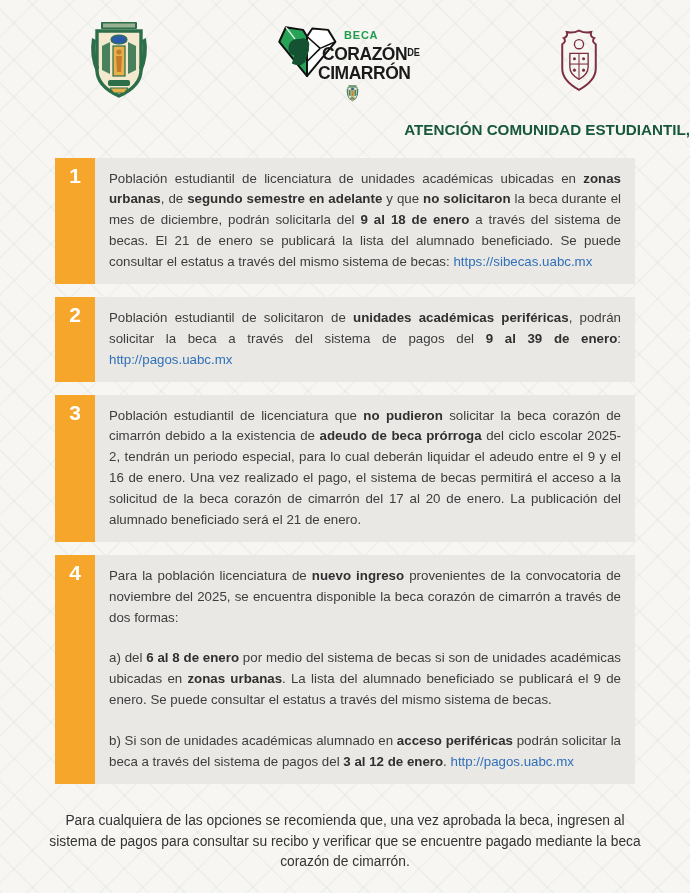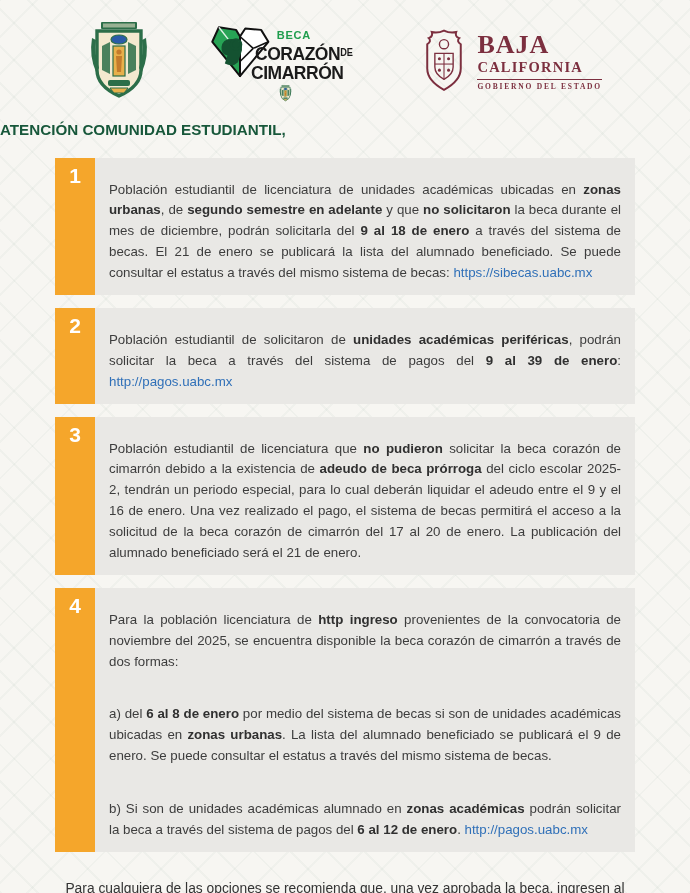--- a/index.html
+++ b/index.html
@@ -27,32 +27,32 @@
     color:#1A1A1A;letter-spacing:-0.5px;transform:scaleX(.92);transform-origin:left;}
   .logo-beca .mini-shield{position:absolute;left:72px;top:68px;}
   .logo-bc{display:flex;align-items:center;gap:10px;}
   .logo-bc .crest svg{display:block;}
   .bc-text{font-family:"Liberation Serif","DejaVu Serif",serif;color:#7C2F3F;line-height:1;}
   .bc-text .l1{font-size:26px;font-weight:bold;letter-spacing:1px;}
   .bc-text .l2{font-size:14.5px;font-weight:bold;letter-spacing:1.2px;margin-top:2px;}
   .bc-text .rule{height:1px;background:#7C2F3F;margin:4px 0 3px 0;}
   .bc-text .l3{font-size:7.5px;font-weight:bold;letter-spacing:1.8px;}
   
-  .title{text-align:left;margin-top:22px;line-height:1.55;font-weight:bold;font-size:15.2px;}
+  .title{text-align:right;margin-top:22px;line-height:1.55;font-weight:bold;font-size:15.2px;}
   .title .g{color:#17573A;display:block;}
   .title .o{color:#F2A52F;display:block;}
   
   .sections{width:580px;margin:16px auto 0 auto;}
   .section{display:flex;margin-bottom:13px;}
   .numbar{width:40px;background:#F5A62B;flex-shrink:0;display:flex;justify-content:center;
     align-items:flex-start;padding-top:7px;box-sizing:border-box;}
   .num{color:#FFFFFF;font-size:21px;font-weight:bold;line-height:1;}
-  .box{background:#E9E8E5;flex:1;padding:22px 14px 11px 14px;box-sizing:border-box;}
+  .box{background:#E9E8E5;flex:1;padding:11px 14px 11px 14px;box-sizing:border-box;}
   .para{margin:0;font-size:13.3px;line-height:1.57;color:#3D3D3D;text-align:justify;}
-  .para + .para{margin-top:32px;}
+  .para + .para{margin-top:20px;}
   .para .b{font-weight:bold;color:#303030;}
   a.link{color:#3070B8;text-decoration:none;}
   
   .note{width:608px;margin:14px auto 0 auto;text-align:center;font-size:13.8px;
     line-height:1.5;color:#333333;}
 </style>
 </head>
 <body>
 
 <div class="page">
@@ -112,26 +112,20 @@
           <circle cx="30" cy="20" r="6" fill="none" stroke="#7C2F3F" stroke-width="1.8"></circle>
           <path d="M18 32 L42 32 L42 50 Q42 60 30 66 Q18 60 18 50 Z" fill="none" stroke="#7C2F3F" stroke-width="1.8"></path>
           <line x1="30" y1="32" x2="30" y2="66" stroke="#7C2F3F" stroke-width="1.4"></line>
           <line x1="18" y1="46" x2="42" y2="46" stroke="#7C2F3F" stroke-width="1.4"></line>
           <circle cx="24" cy="39" r="2" fill="#7C2F3F"></circle>
           <circle cx="36" cy="39" r="2" fill="#7C2F3F"></circle>
           <circle cx="24" cy="54" r="2" fill="#7C2F3F"></circle>
           <circle cx="36" cy="54" r="2" fill="#7C2F3F"></circle>
         </svg>
       </span>
-      <span class="bc-text">
-        <span class="l1" style="display:block">BAJA</span>
-        <span class="l2" style="display:block">CALIFORNIA</span>
-        <span class="rule" style="display:block"></span>
-        <span class="l3" style="display:block">GOBIERNO DEL ESTADO</span>
-      </span>
     </div>
   </div>
 
   <div class="title">
     <span class="g">ATENCIÓN COMUNIDAD ESTUDIANTIL,</span>
   </div>
 
   <div class="sections">
 
     <div class="section">
@@ -159,23 +153,23 @@
       <div class="box">
         <p class="para"><span>Población estudiantil de licenciatura que </span><span class="b">no pudieron</span><span> solicitar la beca corazón de cimarrón debido a la existencia de </span><span class="b">adeudo de beca prórroga</span><span> del ciclo escolar 2025-2, tendrán un periodo especial, para lo cual deberán liquidar el adeudo entre el 9 y el 16 de enero. Una vez realizado el pago, el sistema de becas permitirá el acceso a la solicitud de la beca corazón de cimarrón del 17 al 20 de enero. La publicación del alumnado beneficiado será el 21 de enero.</span></p>
       </div>
     </div>
 
     <div class="section">
       <div class="numbar">
         <span class="num">4</span>
       </div>
       <div class="box">
-        <p class="para"><span>Para la población licenciatura de </span><span class="b">http ingreso</span><span> provenientes de la convocatoria de noviembre del 2025, se encuentra disponible la beca corazón de cimarrón a través de dos formas:</span></p>
+        <p class="para"><span>Para la población licenciatura de </span><span class="b">nuevo ingreso</span><span> provenientes de la convocatoria de noviembre del 2025, se encuentra disponible la beca corazón de cimarrón a través de dos formas:</span></p>
         <p class="para"><span>a) del </span><span class="b">6 al 8 de enero</span><span> por medio del sistema de becas si son de unidades académicas ubicadas en </span><span class="b">zonas urbanas</span><span>. La lista del alumnado beneficiado se publicará el 9 de enero. Se puede consultar el estatus a través del mismo sistema de becas.</span></p>
-        <p class="para"><span>b) Si son de unidades académicas alumnado en </span><span class="b">zonas académicas</span><span> podrán solicitar la beca a través del sistema de pagos del </span><span class="b">6 al 12 de enero</span><span>. </span><a class="link" href="#">http://pagos.uabc.mx</a></p>
+        <p class="para"><span>b) Si son de unidades académicas alumnado en </span><span class="b">acceso periféricas</span><span> podrán solicitar la beca a través del sistema de pagos del </span><span class="b">3 al 12 de enero</span><span>. </span><a class="link" href="#">http://pagos.uabc.mx</a></p>
       </div>
     </div>
 
   </div>
 
   <p class="note">Para cualquiera de las opciones se recomienda que, una vez aprobada la beca, ingresen al sistema de pagos para consultar su recibo y verificar que se encuentre pagado mediante la beca corazón de cimarrón.</p>
 
 </div>
 
 </body></html>

